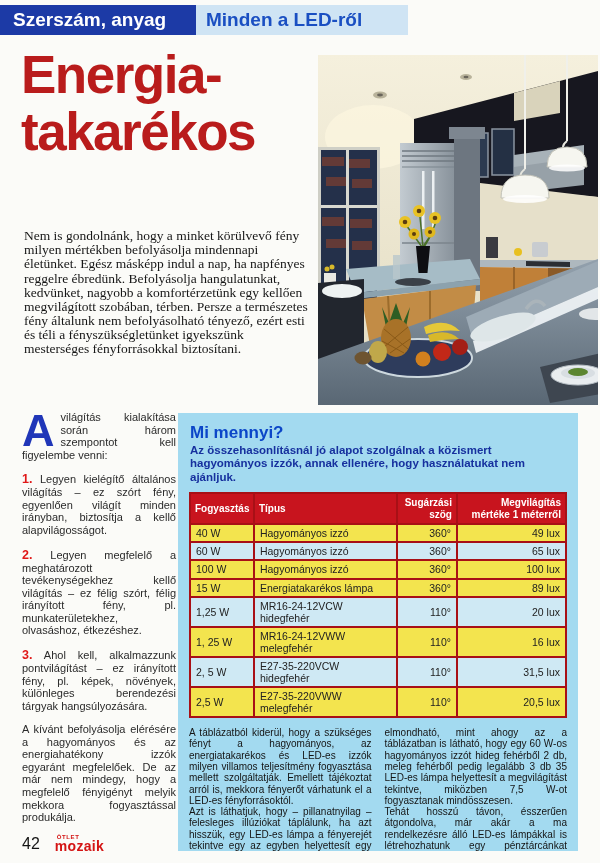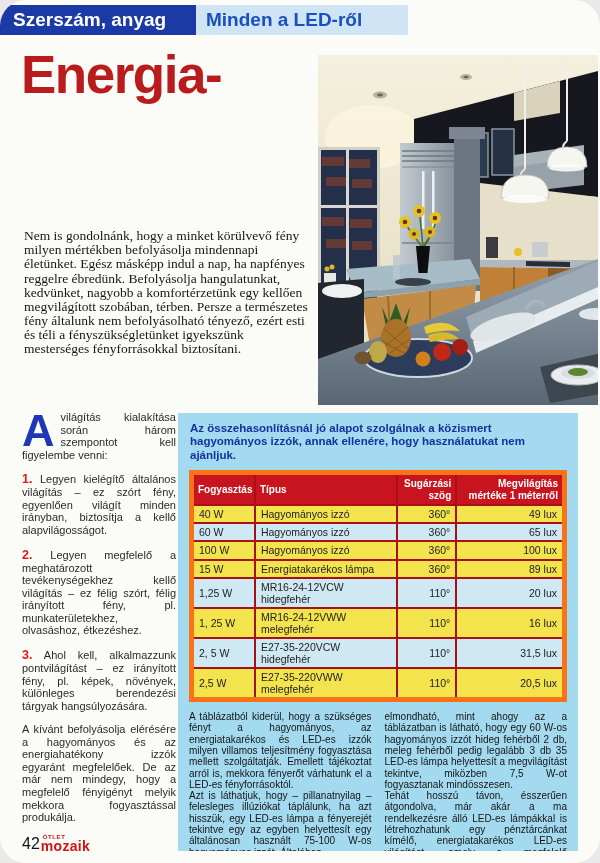--- a/index.html
+++ b/index.html
@@ -1,17 +1,17 @@
 <!DOCTYPE html>
 <html lang="hu"><head>
 <meta charset="utf-8">
 <style>
   html,body{margin:0;padding:0;background:#e9e9e9;}
   .page{position:relative;width:600px;height:863px;background:#fbfbf8;overflow:hidden;
-        font-family:"Liberation Sans",sans-serif;margin:0 auto;border-radius:26px;}
+        font-family:"Liberation Sans",sans-serif;margin:0 auto;}
 
   
   .tab-dark{position:absolute;left:0;top:5px;width:196px;height:30px;background:#1c3aa6;
     color:#ffffff;font-size:19px;font-weight:bold;line-height:30px;padding-left:13px;box-sizing:border-box;}
   .tab-light{position:absolute;left:196px;top:5px;width:212px;height:30px;background:#cfe4f4;
     color:#1a4fc2;font-size:19px;font-weight:bold;line-height:30px;padding-left:10px;box-sizing:border-box;}
 
   
   .page-title{position:absolute;left:21px;top:46px;width:300px;font-size:53px;font-weight:bold;
     color:#b91c1c;line-height:1.08;letter-spacing:-1.5px;margin:0;}
@@ -31,51 +31,52 @@
   .left-col p{margin:0 0 11px 0;}
   .dropcap{float:left;font-size:45px;line-height:35px;font-weight:bold;color:#2036b8;margin:2px 6px 0 0;}
   .point-num{color:#e01818;font-weight:bold;font-size:12.5px;}
 
   
   .info-box{position:absolute;left:178px;top:413px;width:400px;height:438px;background:#a3daf0;
     box-sizing:border-box;padding:9px 11px;overflow:hidden;}
   .box-title{font-size:17px;font-weight:bold;color:#0b46c8;margin:1px 0 1px 1px;}
   .box-sub{font-size:11.5px;font-weight:bold;color:#16309e;line-height:1.17;margin:0 0 8px 1px;}
 
-  table.cmp{width:100%;border-collapse:collapse;table-layout:fixed;border:5px solid #f97316;}
+  table.cmp{width:100%;border-collapse:collapse;table-layout:fixed;border:1px solid #f97316;}
   .cmp th{background:#c8141e;color:#ffffff;font-size:10px;font-weight:bold;padding:3px 4px;
     border:2px solid #a81016;line-height:1.15;vertical-align:middle;}
   .cmp th.c0,.cmp th.c1{text-align:left;}
   .cmp th.c2,.cmp th.c3{text-align:right;margin-top:17px;}
   .cmp td{font-size:10.5px;padding:2px 5px;border:2px solid #a81016;line-height:1.15;color:#222222;}
   .cmp td.c2,.cmp td.c3{text-align:right;}
   .row-yellow td{background:#f3e44e;}
   .row-blue td{background:#cfe9f4;}
 
   .box-cols{display:flex;gap:13px;margin-top:9px;}
   .box-col{flex:1;font-size:10px;line-height:1.13;text-align:justify;color:#141414;}
   .box-col p{margin:0;}
 
   
-  .page-footer{position:absolute;left:22px;top:834px;display:flex;align-items:flex-end;gap:1px;}
+  .page-footer{position:absolute;left:22px;top:834px;display:flex;align-items:flex-end;gap:15px;}
   .pagenum{font-size:16px;color:#141414;}
   .logo{display:flex;flex-direction:column;line-height:1;}
   .logo-small{font-size:6px;font-weight:bold;color:#d41414;letter-spacing:.6px;margin:0 0 -1px 2px;}
   .logo-main{font-size:14px;font-weight:bold;color:#d41414;letter-spacing:.3px;}
 </style>
 </head>
 <body>
 
 <div class="page">
 
   <div class="tab-dark">Szerszám, anyag</div>
   <div class="tab-light">Minden a LED-ről</div>
 
   <h1 class="page-title">
     <span>Energia-</span>
+    <span>takarékos</span>
   </h1>
 
   <div class="photo" role="img" aria-label="Modern konyha: sötét felső szekrények, rozsdamentes hűtő, sziget napraforgókkal, függő lámpák és gyümölcstál a pulton">
     <svg width="280" height="350" viewBox="0 0 280 350" xmlns="http://www.w3.org/2000/svg">
       <defs>
         <linearGradient id="gCeil" x1="0" y1="0" x2="0" y2="1">
           <stop offset="0" stop-color="#f5f0dd"></stop>
             <stop offset="1" stop-color="#e2dbc1"></stop>
         </linearGradient>
         <linearGradient id="gSteel" x1="0" y1="0" x2="1" y2="0">
@@ -261,20 +262,21 @@
       <span>Legyen megfelelő a meghatározott tevékenységekhez kellő világítás – ez félig szórt, félig irányított fény, pl. munkaterületekhez, olvasáshoz, étkezéshez.</span>
     </p>
     <p>
       <span class="point-num">3.</span>
       <span>Ahol kell, alkalmazzunk pontvilágítást – ez irányított fény, pl. képek, növények, különleges berendezési tárgyak hangsúlyozására.</span>
     </p>
     <p>A kívánt befolyásolja elérésére a hagyományos és az energiahatékony izzók egyaránt megfelelőek. De az már nem mindegy, hogy a megfelelő fényigényt melyik mekkora fogyasztással produkálja.</p>
   </div>
 
   <div class="info-box">
+    <h2 class="box-title">Mi mennyi?</h2>
     <p class="box-sub">Az összehasonlításnál jó alapot szolgálnak a közismert hagyományos izzók, annak ellenére, hogy használatukat nem ajánljuk.</p>
 
     <table class="cmp">
       <colgroup>
           <col style="width:17%">
           <col style="width:38%">
           <col style="width:16%">
           <col style="width:29%">
         </colgroup>
       <thead>

